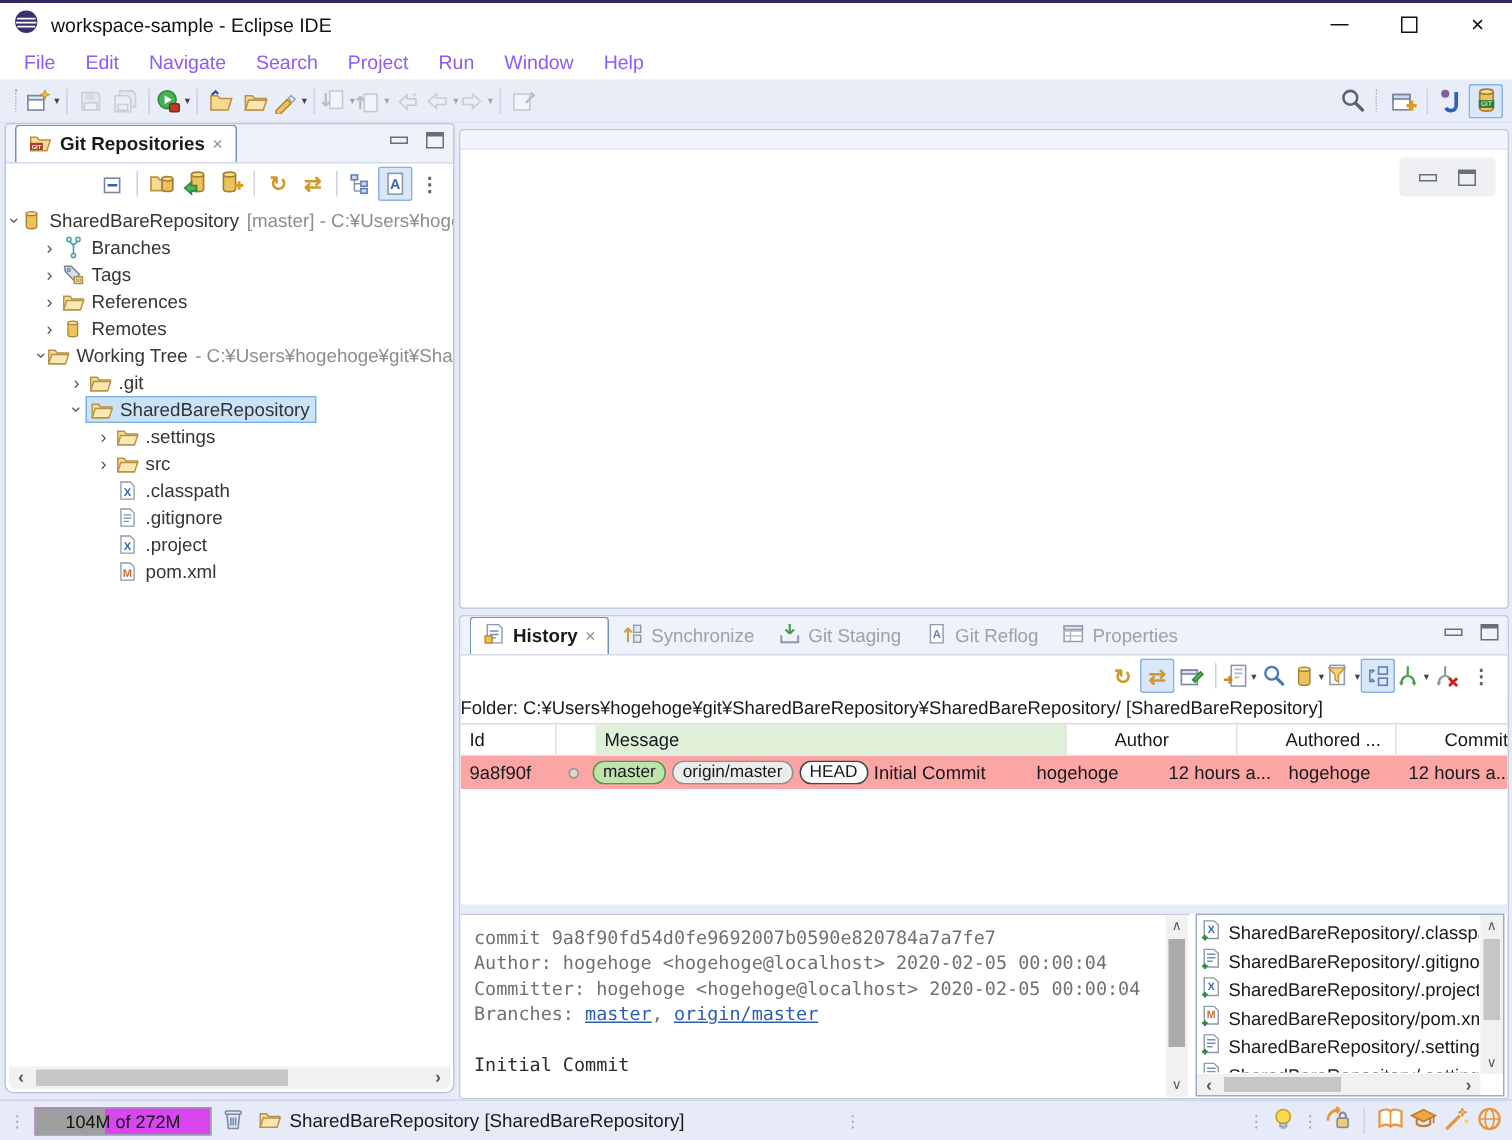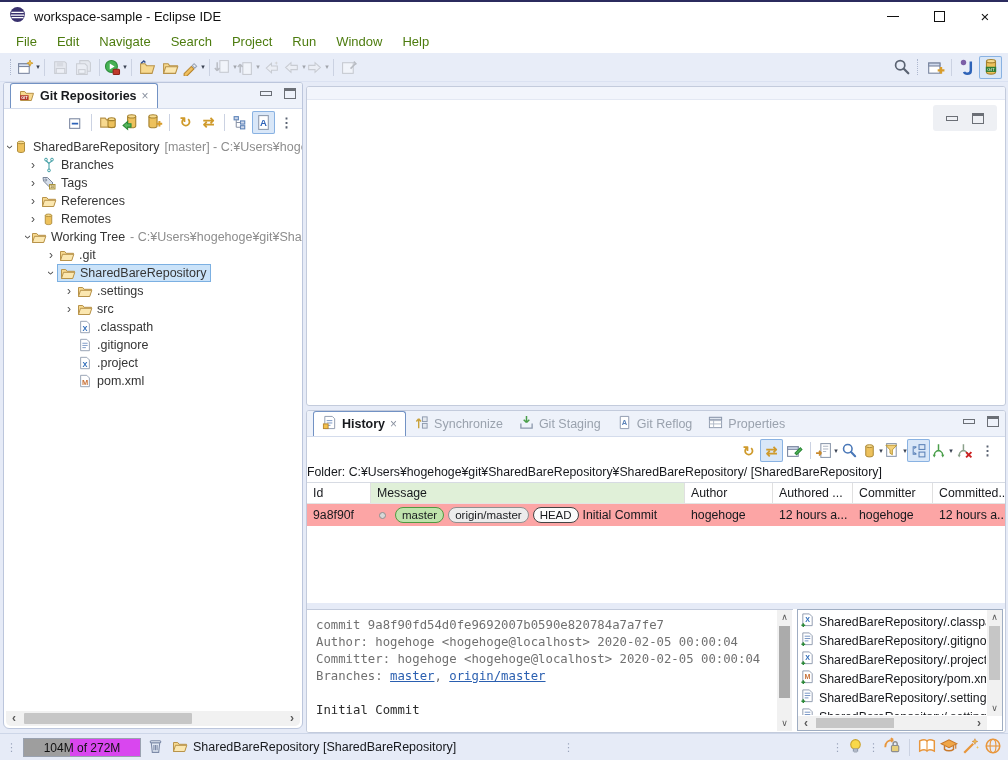--- a/index.html
+++ b/index.html
@@ -11,21 +11,21 @@
   .titlebar { height:28px; background:#fff; display:flex; align-items:center; padding-left:9px; }
   .titlebar .title { margin-left:8px; font-size:13px; color:#111; }
   .wincontrols { margin-left:auto; display:flex; height:28px; }
   .wc { width:46px; display:flex; align-items:center; justify-content:center; cursor:default; }
   .wc-min { width:12px; height:0; border-top:1px solid #111; display:block; }
   .wc-max { width:11px; height:11px; border:1px solid #111; display:block; }
   .wc-x { font-size:15px; color:#111; line-height:1; }
 
   
   .menubar { height:23px; background:#fff; display:flex; align-items:center; padding-left:6px; }
-  .menu-item { padding:2px 10px; font-size:13px; color:#4d7c0f; }
+  .menu-item { padding:2px 10px; font-size:13px; color:#8b5cf6; }
 
   
   .toolbar { height:29px; background:#e8edf8; display:flex; align-items:center; padding:0 6px; border-bottom:1px solid #dbe2f2; }
   .ib { display:inline-flex; align-items:center; justify-content:center; height:23px; min-width:23px; border-radius:2px; }
   .ib.toggled { background:#d9e7f8; box-shadow:inset 0 0 0 1px #89b2e2; }
   .ib.disabled { opacity:.42; filter:grayscale(.9); }
   .dd { font-size:7px; color:#3a4252; margin-left:2px; }
   .tsep { width:1px; height:17px; background:#cbd2e2; margin:0 4px; }
   .thandle { width:3px; height:16px; border-left:1px dotted #aeb8cf; margin:0 4px; }
   .tb-right { margin-left:auto; display:flex; align-items:center; }
@@ -67,21 +67,21 @@
   
   .ed-strip { height:13px; background:#f2f5fc; border-bottom:1px solid #e3e8f3; }
   .ed-minmax { position:absolute; top:18px; right:8px; width:64px; height:26px; background:#eef0f4; border-radius:3px; display:flex; align-items:center; justify-content:center; gap:14px; }
 
   
   .hist-toolbar { height:27px; display:flex; align-items:center; justify-content:flex-end; padding-right:6px; background:#fff; }
   .folder-label { height:17px; line-height:16px; font-size:12.3px; color:#17191d; white-space:nowrap; overflow:hidden; }
 
   
   .gtable { position:absolute; left:0; right:0; top:71px; height:121px; border-top:1px solid #d7dbe3; background:#fff; font-size:12.3px; }
-  .ghead { display:flex; height:21px; border-bottom:1px solid #e4e4e4; color:#17191d; }
+  .ghead { display:flex; height:21px; border-bottom:1px solid #e4e4e4; color:#17191d;gap:26px; }
   .ghead .cell { border-right:1px solid #e0e0e0; padding:3px 5px 0 6px; overflow:hidden; white-space:nowrap; }
   .grow { display:flex; height:22px; background:#fca5a5; align-items:center; color:#17191d; }
   .grow .cell { padding:0 5px 0 6px; overflow:hidden; white-space:nowrap; display:flex; align-items:center; }
   .c-id{width:64px; flex:none;} .c-msg{width:314px; flex:none;} .c-auth{width:88px; flex:none;}
   .c-authd{width:80px; flex:none;} .c-comm{width:80px; flex:none;} .c-commd{width:74px; flex:none; border-right:none!important;}
   .hdr-msg { background:#e0f0d8; }
   .graph-dot { width:7px; height:7px; border:1.5px solid #8e8e8e; border-radius:50%; background:#d7d7d7; margin:0 9px 0 2px; flex:none; }
   .badge { border-radius:8px; padding:0 6px; font-size:11.5px; height:16px; line-height:15px; margin-right:4px; border:1px solid; flex:none; }
   .b-green { background:#bfe3ac; border-color:#4f9a42; }
   .b-gray  { background:#ececec; border-color:#8f8f8f; }

